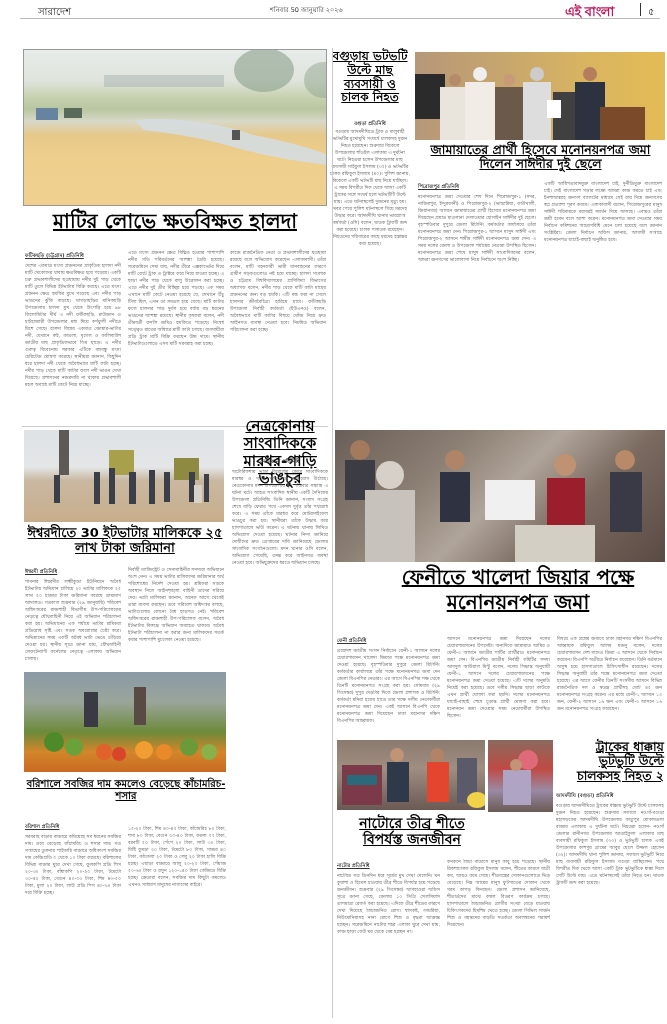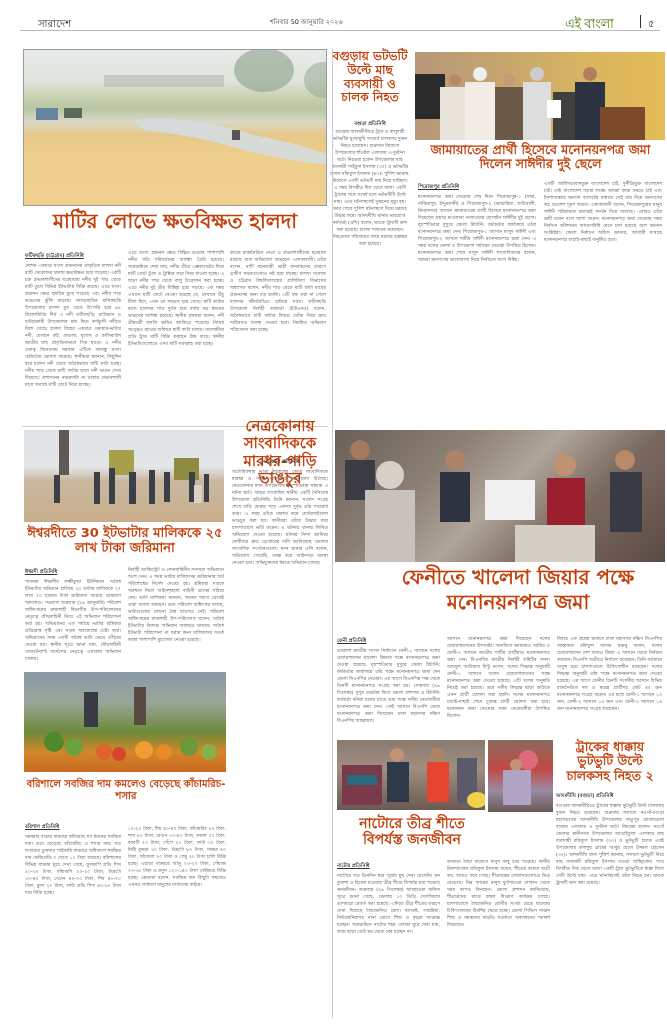--- a/index.html
+++ b/index.html
@@ -1,27 +1,27 @@
 <!DOCTYPE html>
 <html><head>
 <meta charset="utf-8">
 <style>
 *{box-sizing:border-box;margin:0;padding:0;}
 html,body{width:667px;height:1024px;background:#fff;overflow:hidden;}
 body{position:relative;font-family:"DejaVu Sans",sans-serif;color:#222;}
 .abs{position:absolute;}
-.hdr{left:0;top:0;width:637px;height:20px;margin-top:12px;}
+.hdr{left:0;top:0;width:637px;height:20px;}
 .hdr-sec{left:38px;top:4px;font-size:10px;color:#222;}
 .hdr-date{left:270px;top:5px;font-size:6.5px;color:#333;}
-.hdr-logo{left:565px;top:2px;font-size:13px;font-weight:normal;color:#4d7c0f;letter-spacing:-0.5px;}
+.hdr-logo{left:565px;top:2px;font-size:13px;font-weight:bold;color:#be185d;letter-spacing:-0.5px;}
 .hdr-sep{left:640px;top:3px;width:1px;height:13px;background:#333;}
 .hdr-page{left:648px;top:4px;font-size:10px;}
 .hdr-rule{left:20px;top:18px;width:640px;height:1px;background:#bbb;}
 .photo{overflow:hidden;}
-.headline{text-align:center;color:#c2410c;font-weight:bold;line-height:1.15;}
+.headline{text-align:center;color:#000000;font-weight:bold;line-height:1.15;text-decoration:underline;}
 .byline{font-size:5px;color:#333;text-decoration:underline;font-weight:bold;}
 .body{font-size:4.6px;line-height:7px;color:#555;text-align:justify;overflow:hidden;}
 .vrule{width:1px;background:#ccc;}
 .hrule{height:1px;background:#ccc;}
 </style>
 </head>
 <body>
 
 <div class="abs hdr">
   <div class="abs hdr-sec">সারাদেশ</div>
@@ -169,17 +169,17 @@
 <div class="abs body" style="left:337px;top:872px;width:103px;height:146px;">নাটোরে গত তিনদিন ধরে সূর্যের মুখ দেখা মেলেনি। ঘন কুয়াশা ও হিমেল হাওয়ায় তীব্র শীতে বিপর্যস্ত হয়ে পড়েছে জনজীবন। শুক্রবার (২৯ ডিসেম্বর) আবহাওয়া অফিস সূত্রে জানা গেছে, জেলায় ১০ ডিগ্রি সেলসিয়াস তাপমাত্রা রেকর্ড করা হয়েছে। এদিকে তীব্র শীতের কারণে দেখা দিয়েছে ঠান্ডাজনিত রোগ। শ্বাসকষ্ট, ডায়রিয়া, নিউমোনিয়াসহ নানা রোগে শিশু ও বৃদ্ধরা আক্রান্ত হচ্ছেন। সরেজমিনে নাটোর শহর এলাকা ঘুরে দেখা যায়, কাজ ছাড়া কেউ ঘর থেকে বের হচ্ছেন না।</div>
 <div class="abs body" style="left:447px;top:858px;width:103px;height:160px;">কনকনে ঠান্ডা বাতাসে মানুষ কাবু হয়ে পড়েছে। স্থানীয় রিকশাচালক রফিকুল ইসলাম বলেন, শীতের কারণে যাত্রী কম, আয়ও কমে গেছে। শীতবস্ত্রের দোকানগুলোতে ভিড় বেড়েছে। নিম্ন আয়ের মানুষ ফুটপাতের দোকান থেকে গরম কাপড় কিনছেন। জেলা প্রশাসন জানিয়েছে, শীতার্তদের মাঝে কম্বল বিতরণ কার্যক্রম চলছে। হাসপাতালে ঠান্ডাজনিত রোগীর সংখ্যা বেড়ে যাওয়ায় চিকিৎসকদের হিমশিম খেতে হচ্ছে। জেলা সিভিল সার্জন শিশু ও বয়স্কদের বাড়তি সতর্কতা অবলম্বনের পরামর্শ দিয়েছেন।</div>
 
 <div class="abs photo" style="left:488px;top:740px;width:65px;height:72px;background:linear-gradient(180deg,#8a6a5e 0%,#c04a44 40%,#9a8aa4 70%,#6a5a54 100%);">
   <svg width="65" height="72" viewBox="0 0 65 72">
     <circle cx="40" cy="20" r="10" fill="#e06a7a"></circle>
     <rect x="15" y="30" width="28" height="35" fill="#b0a4c4"></rect>
     <circle cx="28" cy="25" r="6" fill="#c09474"></circle>
   </svg>
 </div>
-<div class="abs headline" style="left:556px;top:740px;width:108px;font-size:12.5px;text-align:center;">ট্রাকের ধাক্কায় ভুটভুটি উল্টে চালকসহ নিহত ২</div>
+<div class="abs headline" style="left:556px;top:740px;width:108px;font-size:12.5px;text-align:right;">ট্রাকের ধাক্কায় ভুটভুটি উল্টে চালকসহ নিহত ২</div>
 <div class="abs byline" style="left:556px;top:792px;text-decoration:none;">আদমদীঘি (বগুড়া) প্রতিনিধি</div>
 <div class="abs body" style="left:556px;top:802px;width:108px;height:216px;">বগুড়ার আদমদীঘিতে ট্রাকের ধাক্কায় ভুটভুটি উল্টে চালকসহ দুজন নিহত হয়েছেন। শুক্রবার সকালে নওগাঁ-বগুড়া মহাসড়কের আদমদীঘি উপজেলার কাতুপুর মোকামতলা বাজার এলাকায় এ দুর্ঘটনা ঘটে। নিহতরা হলেন- নওগাঁ জেলার রানীনগর উপজেলার আতাইকুলা এলাকার মাছ ব্যবসায়ী রফিকুল ইসলাম (৩০) ও ভুটভুটি চালক একই উপজেলার কাশপুর গ্রামের আবুর ছেলে উজ্জল হোসেন (৩২)। আদমদীঘি থানা পুলিশ জানায়, সকালে ভুটভুটি নিয়ে মাছ ব্যবসায়ী রফিকুল ইসলাম বগুড়া যাচ্ছিলেন। পথে বিপরীত দিক থেকে আসা একটি ট্রাক ভুটভুটিকে ধাক্কা দিলে সেটি উল্টে যায়। এতে ঘটনাস্থলেই তাঁরা নিহত হন। ঘাতক ট্রাকটি জব্দ করা হয়েছে।</div>
 
 <div class="abs vrule" style="left:332px;top:48px;height:970px;"></div>
 
 </body></html>

